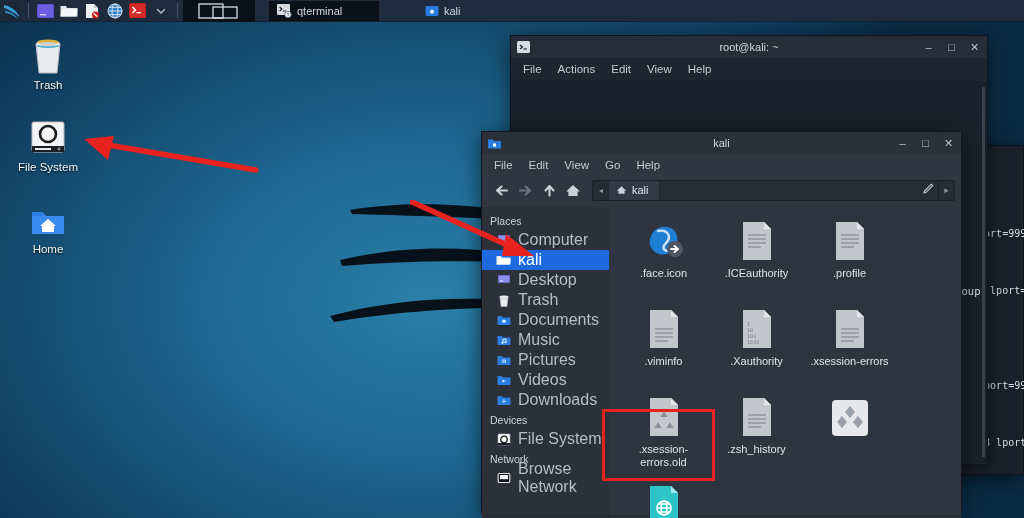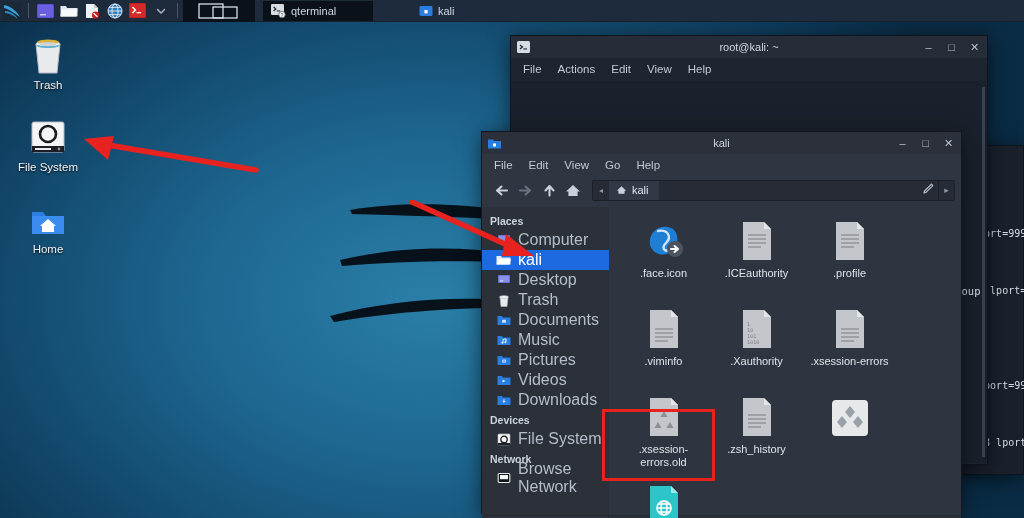--- a/index.html
+++ b/index.html
@@ -79,21 +79,21 @@
   #pathbar .crumb {
     height:19px; display:flex; align-items:center; gap:5px; padding:0 10px 0 7px;
     background:#323846; color:#dfe5ec; font-size:11px;
   }
   #pathbar .pb-spacer { flex:1; }
   #pathbar .pb-pencil { width:20px; text-align:center; color:#b8c0cc; font-size:11px; }
   #pathbar .pb-right { width:16px; text-align:center; color:#8c96a5; font-size:9px; border-left:1px solid #1b1f28; height:100%; display:flex;align-items:center;justify-content:center;}
 
   #fm-main { display:flex; height:308px; }
   #sidebar { width:127px; background:#2b3039; padding-top:4px; overflow:hidden; }
-  .side-head { font-size:10.5px; font-weight:bold; color:#cdd4de; padding:4px 6px 3px 8px; }
+  .side-head { font-size:10.5px; font-weight:normal; color:#cdd4de; padding:4px 6px 3px 8px; }
   .side-item {
     display:flex; align-items:center; gap:7px; height:20px; padding-left:14px;
     font-size:16px; color:#b6bec9;
   }
   .side-item.sel { background:#1d6ae0; color:#fff; }
   .side-ico { width:15px; height:13px; display:flex; align-items:center; justify-content:center; flex:0 0 15px; }
 
   #filepane { flex:1; background:#2f3441; position:relative; padding:6px 0 0 8px; }
   .fgrid { display:flex; flex-wrap:wrap; }
   .fitem { width:93px; height:88px; text-align:center; color:#dfe4ea; font-size:11px; line-height:12.5px; }
@@ -626,21 +626,21 @@
   </div>
   <div class="sep"></div>
 
   <div style="width:72px; height:22px; background:#0b1119; display:flex; align-items:center; justify-content:center;">
     <svg width="42" height="16" viewBox="0 0 42 16">
         <rect x="1" y="1" width="24" height="14" fill="none" stroke="#d8dee6" stroke-width="1.3"></rect>
         <rect x="15" y="4" width="24" height="11" fill="none" stroke="#d8dee6" stroke-width="1.3"></rect>
       </svg>
   </div>
 
-  <div class="win-btn active" style="margin-left:8px;text-align:center;">
+  <div class="win-btn active" style="margin-left:14px;text-align:center;">
     <span style="display:inline-flex;">
       <svg width="15" height="14" viewBox="0 0 15 14">
           <rect x="0" y="0" width="13" height="11" rx="1.2" fill="#d7dbe2"></rect>
           <path d="M2.6 3 L4.8 5 L2.6 7" stroke="#1e2430" stroke-width="1.2" fill="none"></path>
           <rect x="5.8" y="6.4" width="3.4" height="1" fill="#1e2430"></rect>
           <circle cx="11" cy="10.6" r="3.2" fill="#f0f2f5" stroke="#5a6270" stroke-width=".8"></circle>
           <text x="11" y="12.5" font-size="4.6" text-anchor="middle" fill="#3c434e" font-family="Liberation Sans, sans-serif">?</text>
         </svg>
     </span>
     <span class="wlabel">qterminal</span>

